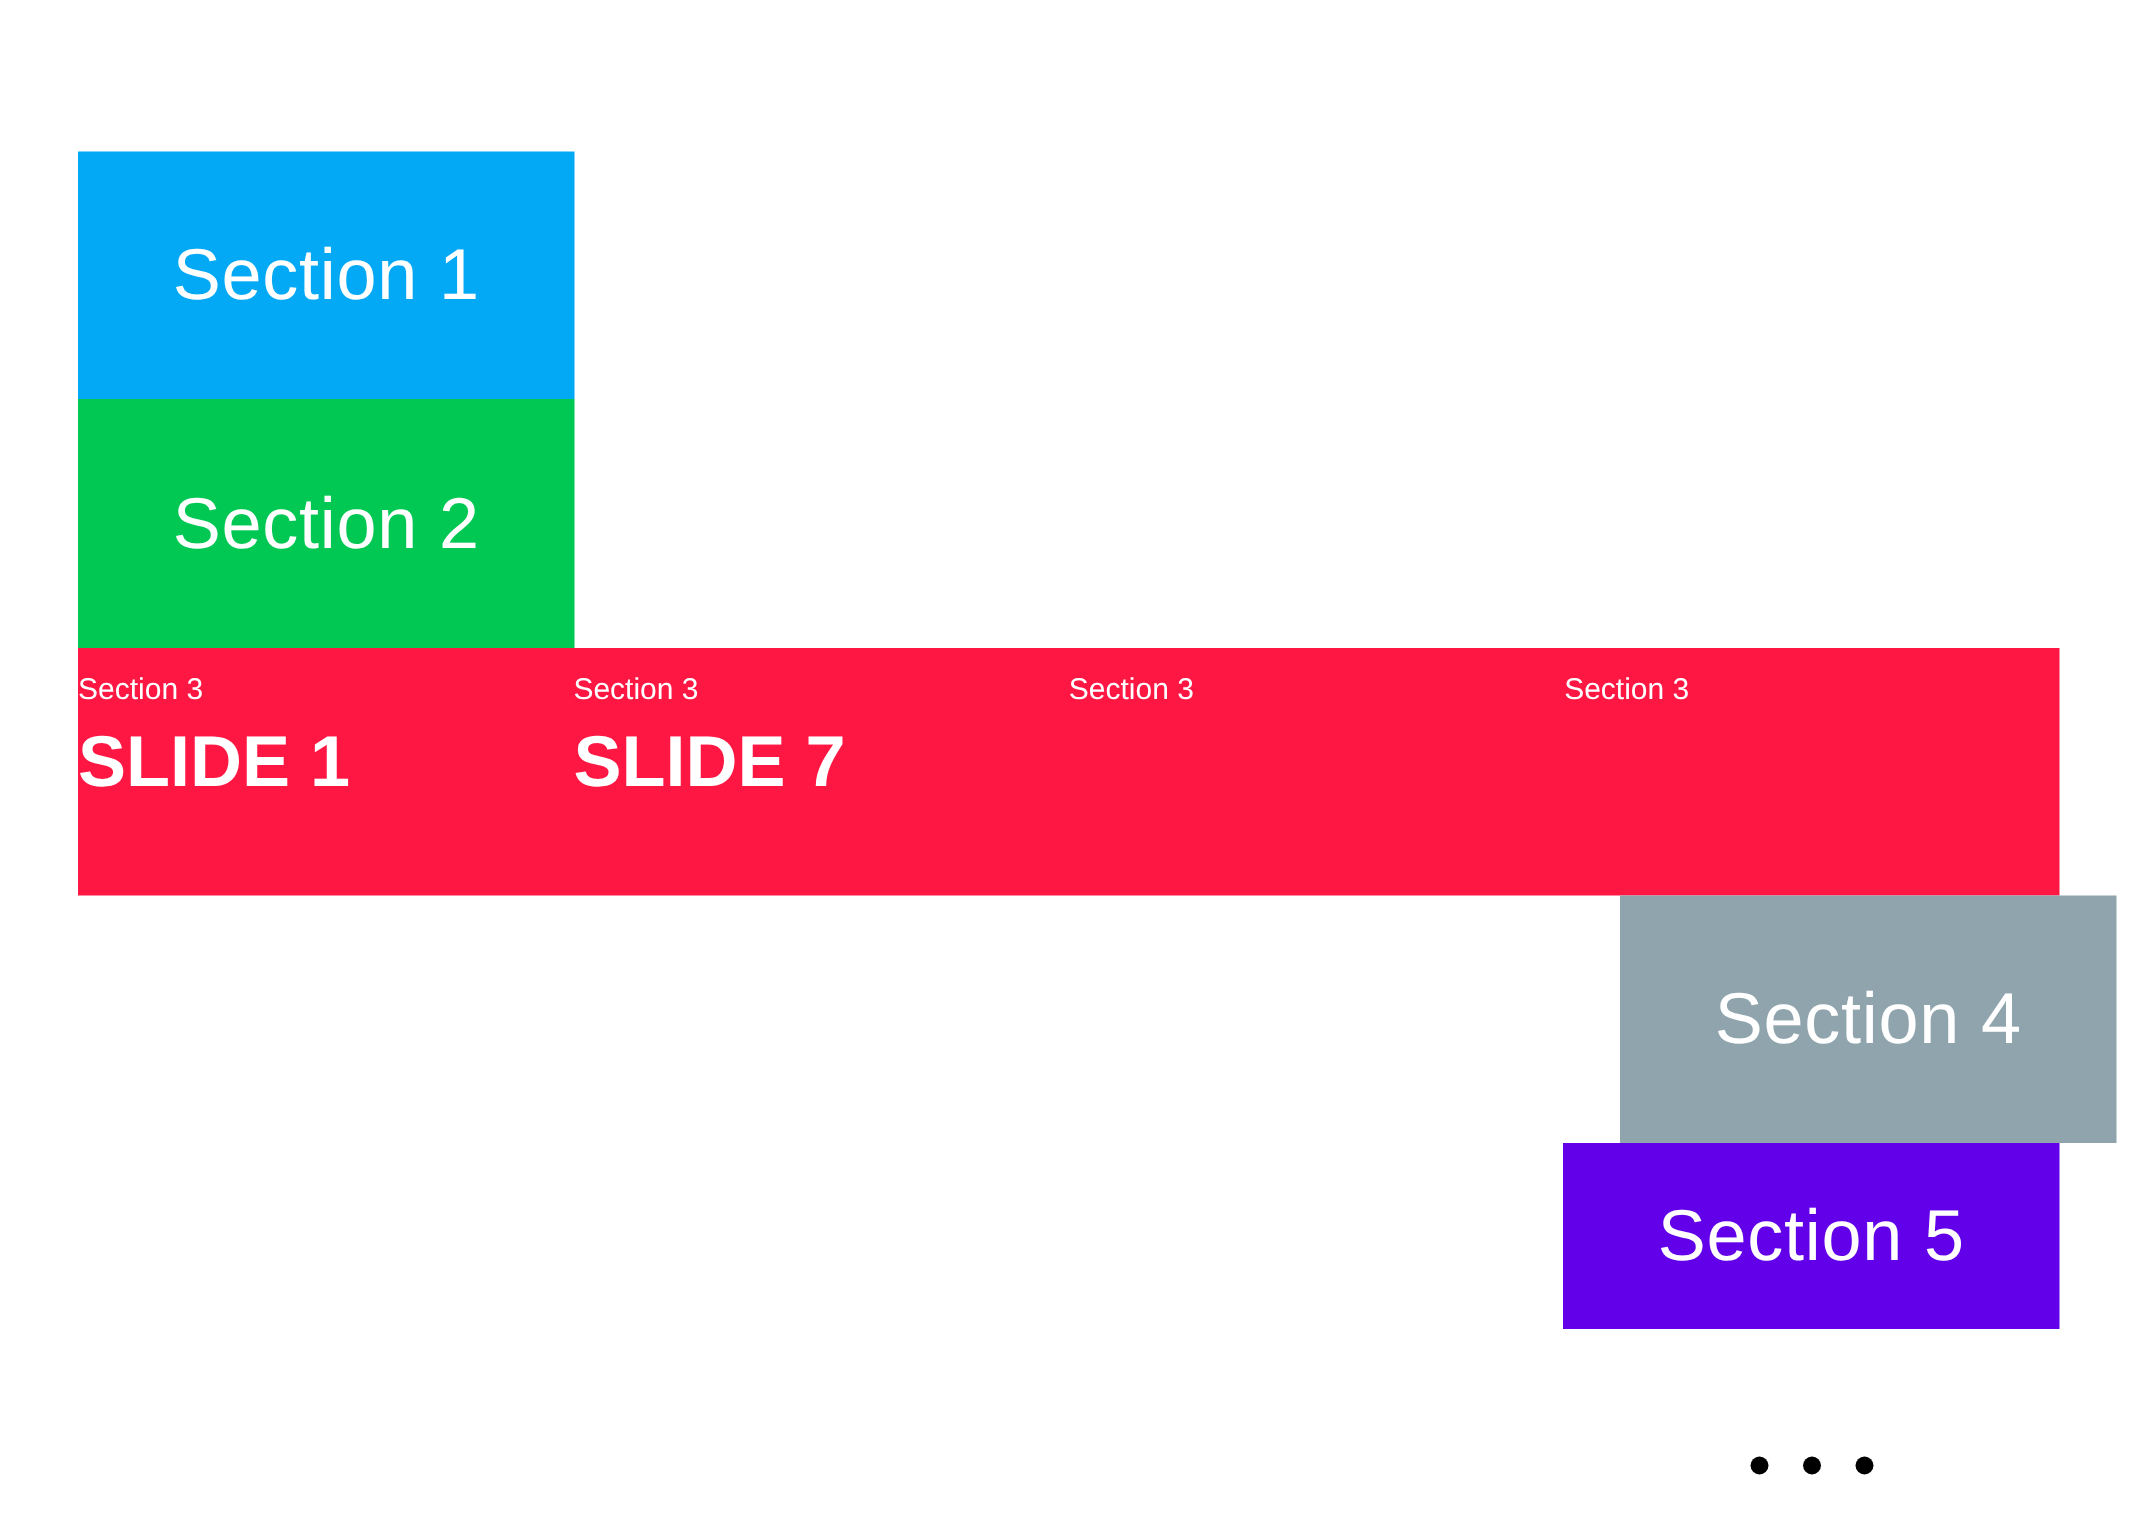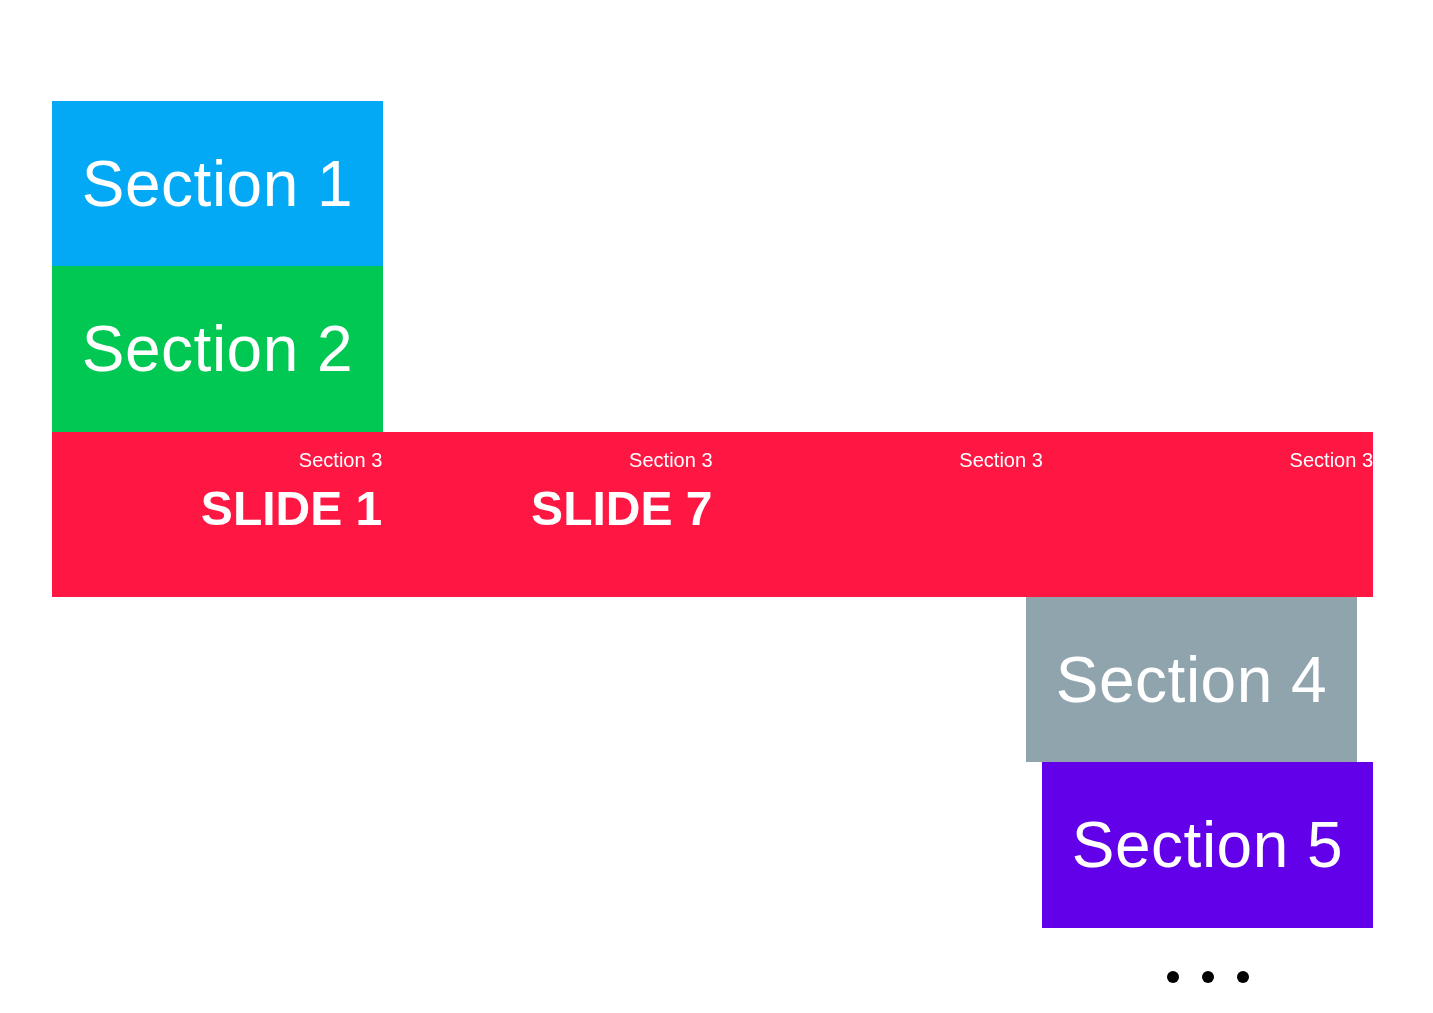--- a/index.html
+++ b/index.html
@@ -17,39 +17,38 @@
     color: #ffffff;
   }
   .panel {
     position: absolute;
     display: flex;
     align-items: center;
     justify-content: center;
   }
   .panel-title {
     margin: 0;
-    font-size: 64px;
+    font-size: 48px;
     font-weight: 300;
     letter-spacing: 0.5px;
     white-space: nowrap;
   }
   #section1 { left: 52px;  top: 101px; width: 331px;  height: 165px; }
   #section2 { left: 52px;  top: 266px; width: 331px;  height: 166px; }
   #slider   { left: 52px;  top: 432px; width: 1321px; height: 165px;
               position: absolute; display: flex; }
-  #section4 { left: 1026px; top: 597px; width: 331px; height: 165px; }
-  #section5 { left: 1042px; top: 762px; width: 331px; height: 166px; }
+  #section4 { left: 1080px; top: 597px; width: 331px; height: 165px; }
+  #section5 { left: 1042px; top: 762px; width: 331px; height: 124px; }
 
   .slide {
     flex: 1 1 0;
     display: flex;
     flex-direction: column;
-    align-items: flex-end;
+    align-items: flex-start;
     padding-top: 16px;
-    padding-left: 33px;
   }
   .slide-label {
     font-size: 20px;
     line-height: 24px;
     font-weight: 400;
     white-space: nowrap;
   }
   .slide-title {
     font-size: 48px;
     line-height: 50px;

